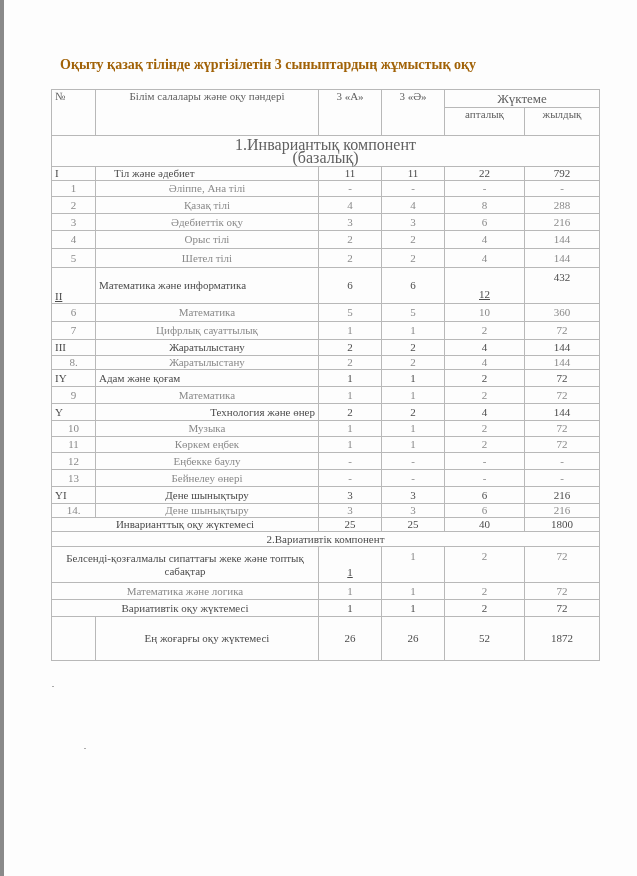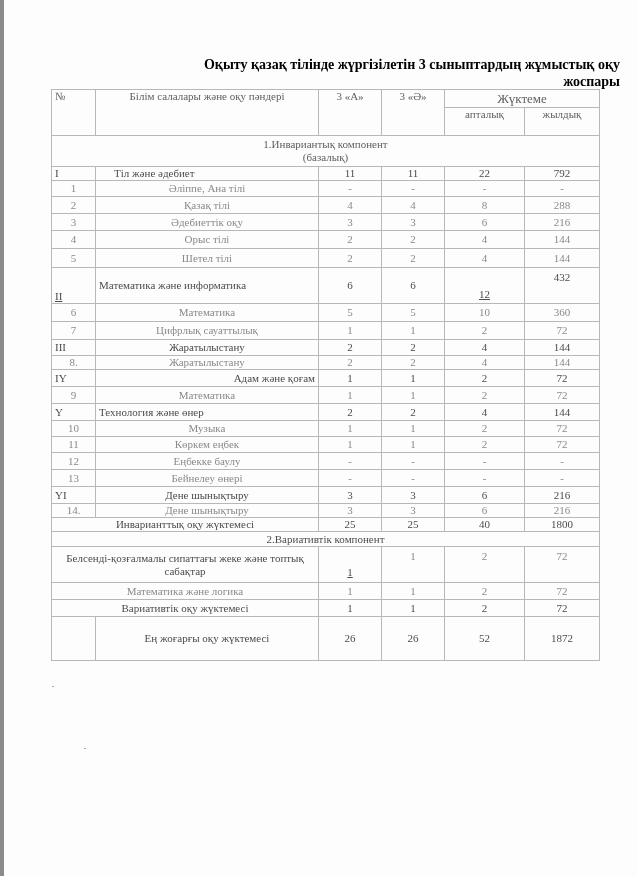--- a/index.html
+++ b/index.html
@@ -2,22 +2,22 @@
 <html><head>
 <meta charset="utf-8">
 <style>
   html, body { margin: 0; padding: 0; }
   body {
     width: 637px; height: 876px; background: #fdfdfd; position: relative; overflow: hidden;
     font-family: "Liberation Serif", "DejaVu Serif", serif; color: #555;
   }
   .edge-strip { position: absolute; left: 0; top: 0; width: 4px; height: 876px; background: #8a8a8a; }
   .title {
-    position: absolute; left: 60px; top: 56px; width: 560px; text-align: right;
-    font-weight: bold; font-size: 14px; line-height: 17px; color: #000000;
+    position: absolute; left: 60px; top: 56px; width: 560px; text-align: left;
+    font-weight: bold; font-size: 14px; line-height: 17px; color: #a16207;
   }
   table.plan {
     position: absolute; left: 51px; top: 89px; width: 548px;
     border-collapse: collapse; table-layout: fixed;
     font-size: 11px; color: #606060;
   }
   table.plan td, table.plan th {
     border: 1px solid #b8b8b8; padding: 0 3px; font-weight: normal; vertical-align: middle;
     line-height: 13px;
   }
@@ -32,21 +32,20 @@
   .h18 { height: 17px; } .h16 { height: 15px; } .h14 { height: 13px; }
   .dot { position: absolute; width: 2px; height: 1px; background: #aaa; }
 </style>
 </head>
 <body>
 
 <div class="edge-strip"></div>
 
 <div class="title">
   <div>Оқыту қазақ тілінде жүргізілетін 3 сыныптардың  жұмыстық оқу</div>
-  <div>жоспары</div>
 </div>
 
 <table class="plan">
   <colgroup>
     <col class="c-no">
       <col class="c-name">
       <col class="c-a">
       <col class="c-b">
       <col class="c-w">
       <col class="c-y">
@@ -59,21 +58,21 @@
       <td class="c top" rowspan="2">3 «Ә»</td>
       <td class="c" colspan="2" style="font-size:13px">Жүктеме</td>
     </tr>
     <tr style="height:28px">
       <td class="c top">апталық</td>
       <td class="c top">жылдық</td>
     </tr>
   </tbody>
   <tbody>
     <tr style="height:31px">
-      <td colspan="6" class="c" style="font-size:11px">
+      <td colspan="6" class="c" style="font-size:16px">
         <div>1.Инвариантық компонент</div>
         <div>(базалық)</div>
       </td>
     </tr>
   </tbody>
   <tbody id="rows1">
       <tr style="height: 14px;">
         <td class="l b">I</td>
         <td class="l b" style="padding-left: 18px;">Тіл және әдебиет</td>
         <td class="c b">11</td>
@@ -156,37 +155,37 @@
       <tr style="height: 14px;">
         <td class="c lt">8.</td>
         <td class="c lt">Жаратылыстану</td>
         <td class="c lt">2</td>
         <td class="c lt">2</td>
         <td class="c lt">4</td>
         <td class="c lt">144</td>
       </tr>
       <tr style="height: 17px;">
         <td class="l b">IY</td>
-        <td class="l b" style="padding-left: 3px; text-align: right;">Адам және қоғам</td>
+        <td class="l b" style="padding-left: 3px; text-align: left;">Адам және қоғам</td>
         <td class="c b">1</td>
         <td class="c b">1</td>
         <td class="c b">2</td>
         <td class="c b">72</td>
       </tr>
       <tr style="height: 17px;">
         <td class="c lt">9</td>
         <td class="c lt">Математика</td>
         <td class="c lt">1</td>
         <td class="c lt">1</td>
         <td class="c lt">2</td>
         <td class="c lt">72</td>
       </tr>
       <tr style="height: 17px;">
         <td class="l b">Y</td>
-        <td class="l b" style="padding-left: 3px; text-align: left;">Технология және өнер</td>
+        <td class="l b" style="padding-left: 3px; text-align: right;">Технология және өнер</td>
         <td class="c b">2</td>
         <td class="c b">2</td>
         <td class="c b">4</td>
         <td class="c b">144</td>
       </tr>
       <tr style="height: 16px;">
         <td class="c lt">10</td>
         <td class="c lt">Музыка</td>
         <td class="c lt">1</td>
         <td class="c lt">1</td>

